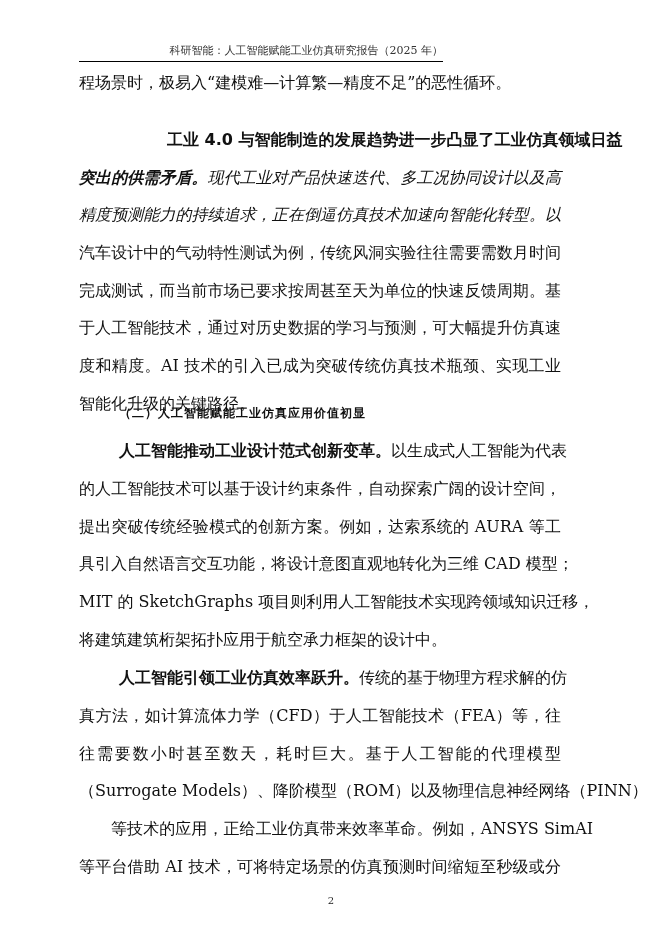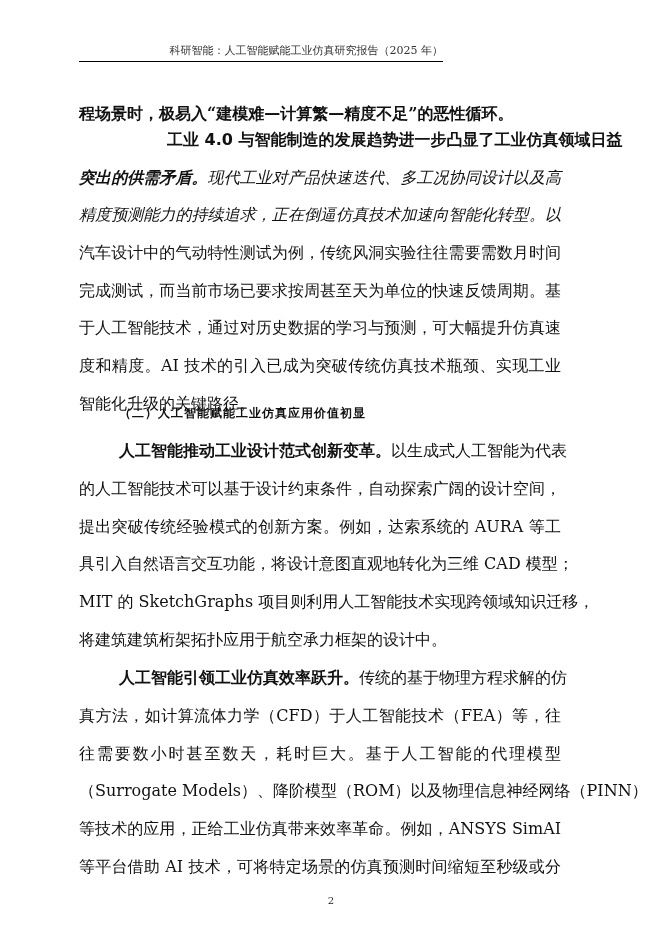--- a/index.html
+++ b/index.html
@@ -34,21 +34,21 @@
     }
   </style>
 </head>
 <body>
 
 <div class="header-wrap">
   <div style="text-align:right;font-size:11px;color:#333;line-height:14px;">科研智能：人工智能赋能工业仿真研究报告（2025 年）</div>
 </div>
 <div class="rule"></div>
 
-<div class="line last" style="top:104px;font-weight:bold;"><span>程场景时，极易入“建模难—计算繁—精度不足”的恶性循环。</span></div>
+<div class="line last" style="top:73px;"><span>程场景时，极易入“建模难—计算繁—精度不足”的恶性循环。</span></div>
 
 <div class="line" style="top:130px; left:119px; width:442px;margin-left:48px;"><span class="b">工业 4.0 与智能制造的发展趋势进一步凸显了工业仿真领域日益</span></div>
 <div class="line" style="top:168px;font-style:italic;"><span class="b">突出的供需矛盾。</span><span>现代工业对产品快速迭代、多工况协同设计以及高</span></div>
 <div class="line" style="top:205px;font-style:italic;"><span>精度预测能力的持续追求，正在倒逼仿真技术加速向智能化转型。以</span></div>
 <div class="line" style="top:243px;"><span>汽车设计中的气动特性测试为例，传统风洞实验往往需要需数月时间</span></div>
 <div class="line" style="top:281px;"><span>完成测试，而当前市场已要求按周甚至天为单位的快速反馈周期。基</span></div>
 <div class="line" style="top:318px;"><span>于人工智能技术，通过对历史数据的学习与预测，可大幅提升仿真速</span></div>
 <div class="line" style="top:356px;"><span>度和精度。AI 技术的引入已成为突破传统仿真技术瓶颈、实现工业</span></div>
 <div class="line last" style="top:394px;"><span>智能化升级的关键路径。</span></div>
 
@@ -58,16 +58,16 @@
 <div class="line" style="top:479px;"><span>的人工智能技术可以基于设计约束条件，自动探索广阔的设计空间，</span></div>
 <div class="line" style="top:517px;"><span>提出突破传统经验模式的创新方案。例如，达索系统的 AURA 等工</span></div>
 <div class="line" style="top:554px;"><span>具引入自然语言交互功能，将设计意图直观地转化为三维 CAD 模型；</span></div>
 <div class="line" style="top:592px;"><span>MIT 的 SketchGraphs 项目则利用人工智能技术实现跨领域知识迁移，</span></div>
 <div class="line last" style="top:630px;"><span>将建筑建筑桁架拓扑应用于航空承力框架的设计中。</span></div>
 
 <div class="line" style="top:668px; left:119px; width:442px;"><span class="b">人工智能引领工业仿真效率跃升。</span><span>传统的基于物理方程求解的仿</span></div>
 <div class="line" style="top:706px;"><span>真方法，如计算流体力学（CFD）于人工智能技术（FEA）等，往</span></div>
 <div class="line" style="top:744px;"><span>往需要数小时甚至数天，耗时巨大。基于人工智能的代理模型</span></div>
 <div class="line" style="top:781px;"><span>（Surrogate Models）、降阶模型（ROM）以及物理信息神经网络（PINN）</span></div>
-<div class="line" style="top:819px;"><span>等技术的应用，正给工业仿真带来效率革命。例如，ANSYS SimAI</span></div>
+<div class="line" style="top:819px;margin-left:32px;"><span>等技术的应用，正给工业仿真带来效率革命。例如，ANSYS SimAI</span></div>
 <div class="line" style="top:857px;"><span>等平台借助 AI 技术，可将特定场景的仿真预测时间缩短至秒级或分</span></div>
 
 <div class="pagenum" style="top:895px;">2</div>
 
 </body></html>

